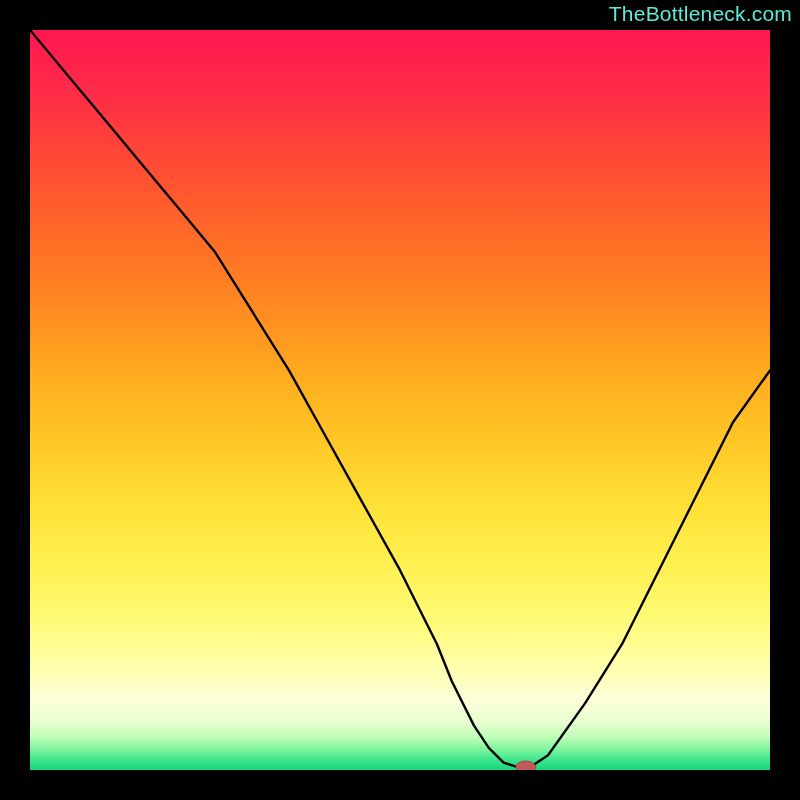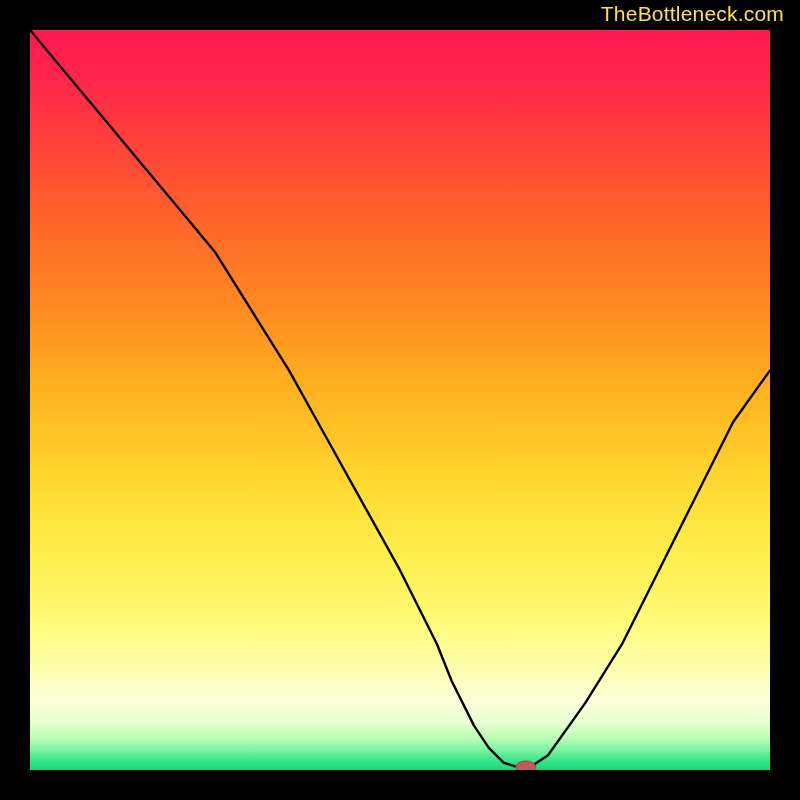--- a/index.html
+++ b/index.html
@@ -13,22 +13,22 @@
   }
   .frame {
     position: relative;
     width: 800px;
     height: 800px;
     background: #000;
   }
   .watermark {
     position: absolute;
     top: 2px;
-    right: 16px;
-    color: #fde047;
+    right: 8px;
+    color: #5eead4;
     font-size: 21px;
     font-weight: 400;
     letter-spacing: 0.2px;
     z-index: 10;
   }
   .plot {
     position: absolute;
     left: 30px;
     top: 30px;
     width: 740px;

